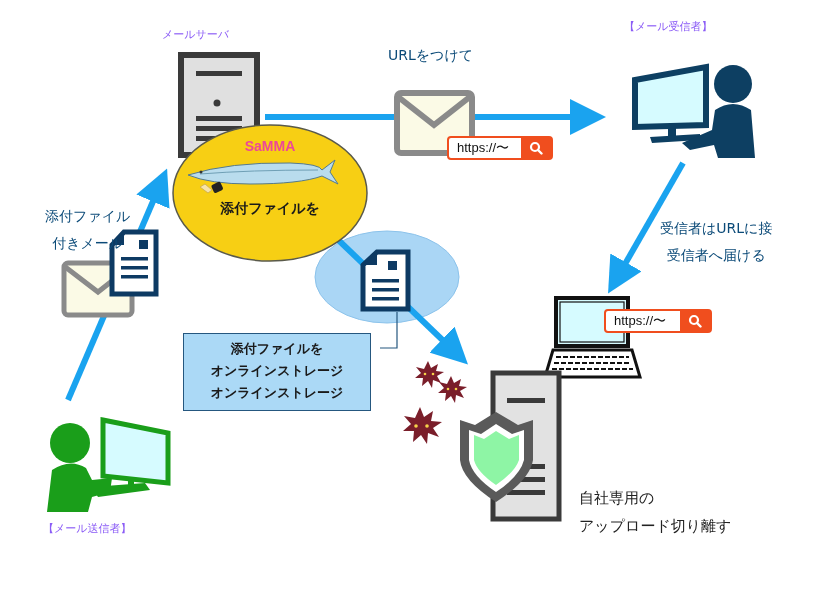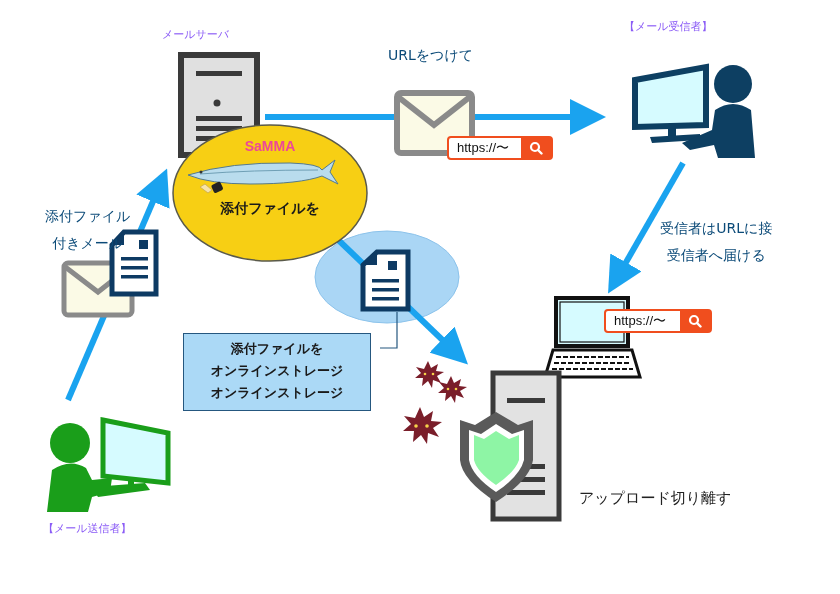--- a/index.html
+++ b/index.html
@@ -153,20 +153,21 @@
   <div>添付ファイル</div>
   <div>付きメール</div>
 </div>
 
 <div class="lbl lbl-blue" style="left:660px; top:215px;">
   <div>受信者はURLに接</div>
   <div>受信者へ届ける</div>
 </div>
 
 <div class="lbl lbl-black" style="left:579px; top:484px;">
+  <div>自社専用の</div>
   <div>アップロード切り離す</div>
 </div>
 
 <div class="samma-title">SaMMA</div>
 <div class="samma-text">
   <div>添付ファイルを</div>
 </div>
 
 <div class="callout">
   <div>添付ファイルを</div>

